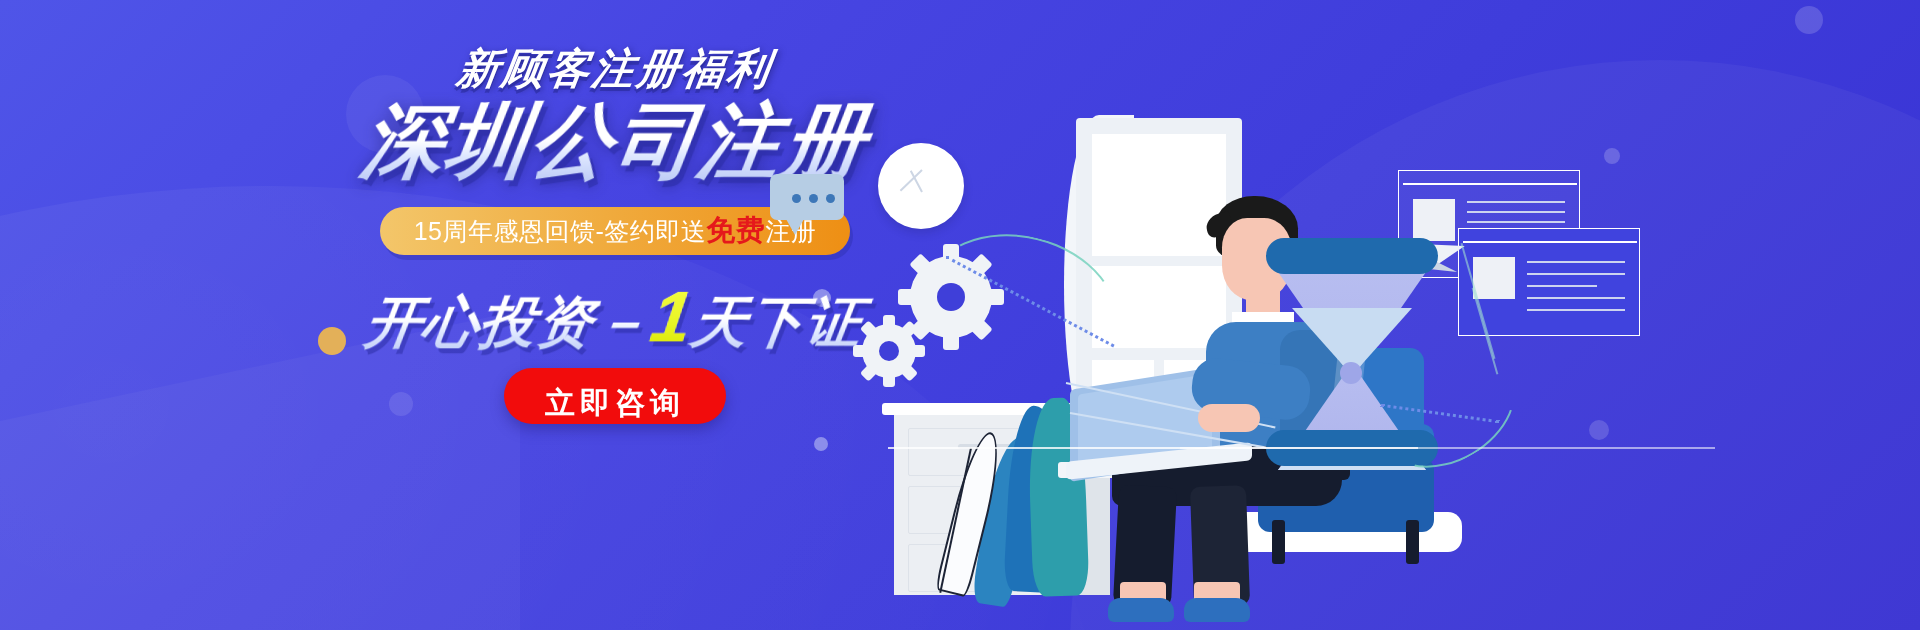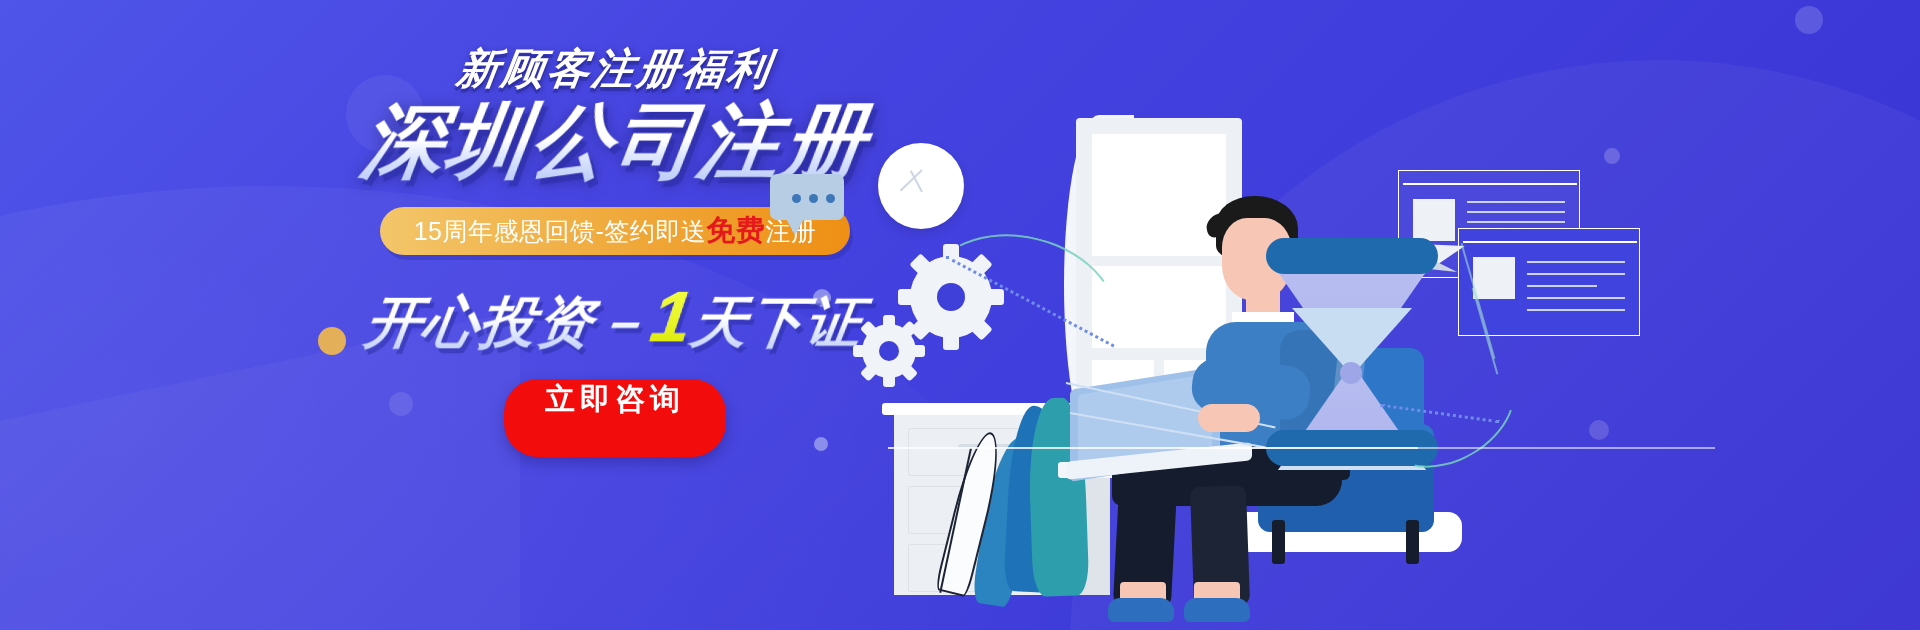--- a/index.html
+++ b/index.html
@@ -69,23 +69,23 @@
     background:linear-gradient(180deg,#ffffff 0%,#ffffff 52%,#e0e9ff 70%,#bccaf6 100%);
     -webkit-background-clip:text;background-clip:text;color:transparent;
     filter:drop-shadow(4px 5px 0 rgba(40,42,160,.5));
   }
   .subline .num{
     background:linear-gradient(180deg,#f4ff4a 0%,#e8f423 60%,#d6e400 100%);
     -webkit-background-clip:text;background-clip:text;color:transparent;
     font-size:72px;
   }
   .cta{
-    margin:24px auto 0;width:222px;height:78px;border-radius:34px;
+    margin:13px auto 0;width:222px;height:56px;border-radius:34px;
     background:#f20c0c;border:none;cursor:pointer;
-    display:flex;align-items:flex-start;justify-content:center;
+    display:flex;align-items:flex-end;justify-content:center;
     box-shadow:0 6px 14px rgba(30,20,110,.35);
   }
   .cta-text{font-size:30px;color:#fff;letter-spacing:5px;font-weight:bold;}
 
   
   .illo{position:absolute;left:880px;top:0;width:1040px;height:630px;}
   .floor-line{position:absolute;left:8px;bottom:181px;width:530px;height:2px;background:rgba(255,255,255,.8);}
   .floor-line2{position:absolute;left:300px;bottom:181px;width:535px;height:2px;background:rgba(255,255,255,.55);}
 
   

